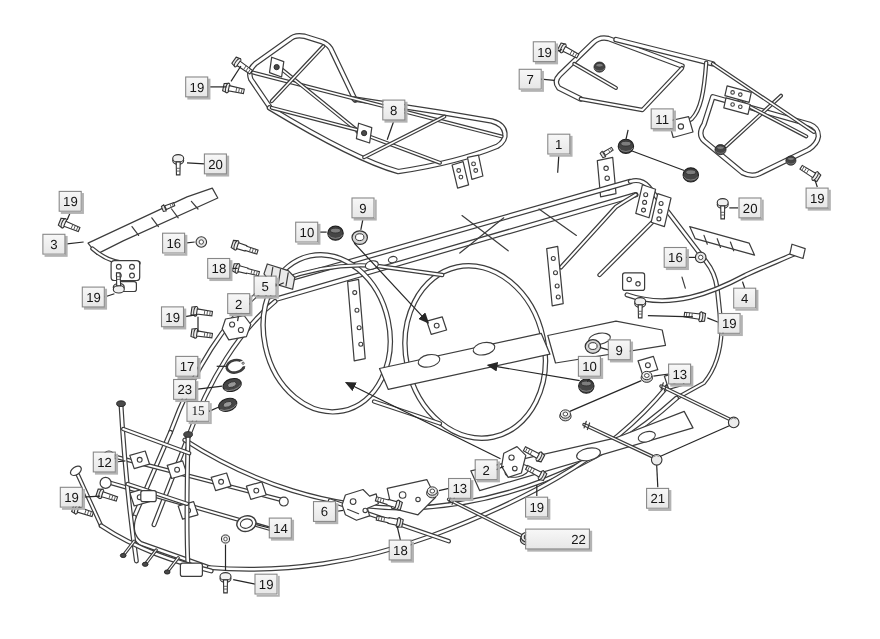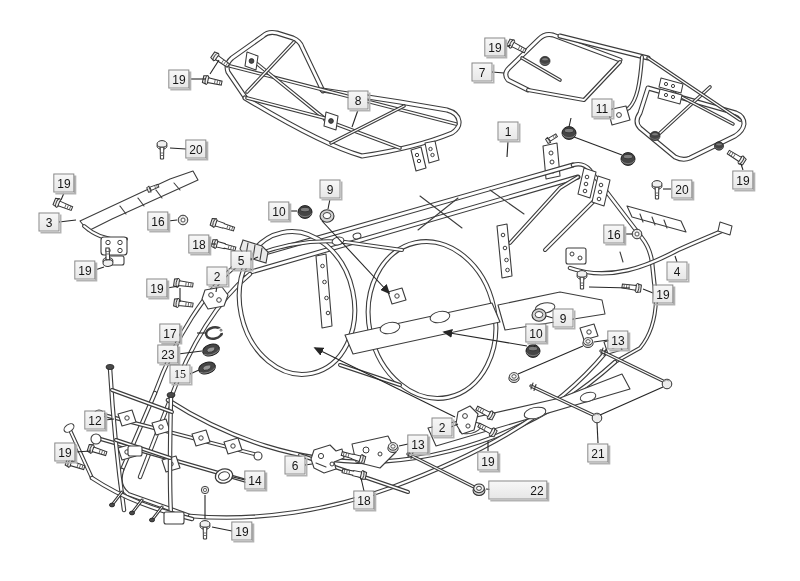--- a/index.html
+++ b/index.html
@@ -492,16 +492,16 @@
       <div class="callout" style="left: 242px; top: 531px;">19</div>
       <div class="callout" style="left: 614px; top: 234px;">16</div>
       <div class="callout" style="left: 677px; top: 271px;">4</div>
       <div class="callout" style="left: 663px; top: 294px;">19</div>
       <div class="callout" style="left: 563px; top: 318px;">9</div>
       <div class="callout" style="left: 536px; top: 333px;">10</div>
       <div class="callout" style="left: 618px; top: 340px;">13</div>
       <div class="callout" style="left: 442px; top: 427px;">2</div>
       <div class="callout" style="left: 418px; top: 444px;">13</div>
       <div class="callout" style="left: 488px; top: 461px;">19</div>
-      <div class="callout" style="left: 518px; top: 490px; padding-left: 41px;">22</div>
+      <div class="callout" style="left: 507px; top: 490px; padding-left: 41px;">22</div>
       <div class="callout" style="left: 598px; top: 453px;">21</div>
     </div>
 </div>
 
 </body></html>

